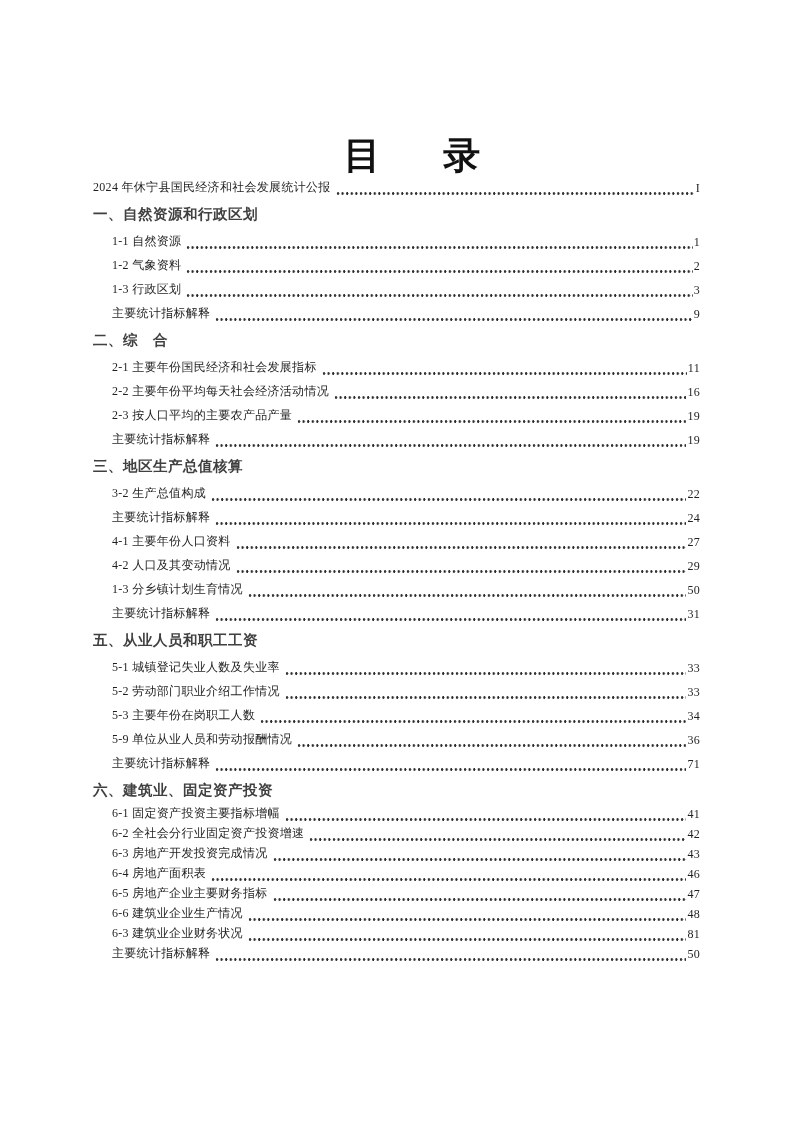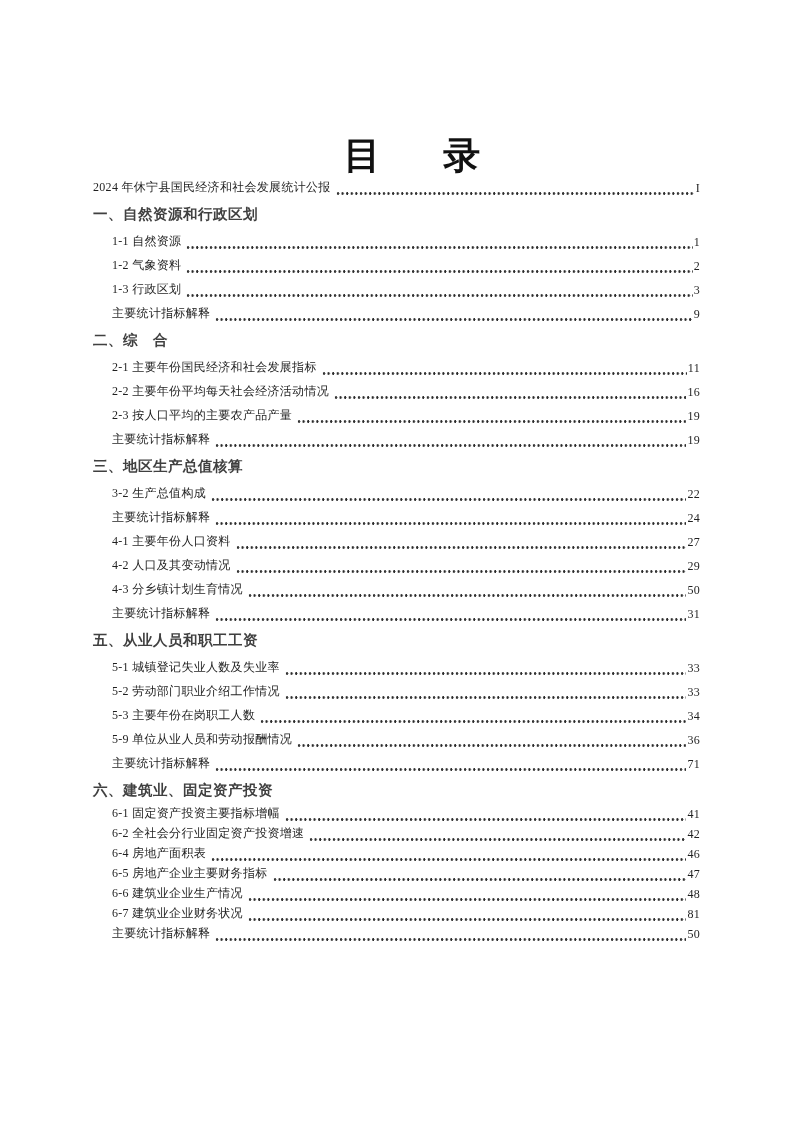--- a/index.html
+++ b/index.html
@@ -158,21 +158,21 @@
             <span class="label">4-1 主要年份人口资料</span>
             <span class="dots"></span>
             <span class="pnum">27</span>
           </div>
           <div class="row entry">
             <span class="label">4-2 人口及其变动情况</span>
             <span class="dots"></span>
             <span class="pnum">29</span>
           </div>
           <div class="row entry">
-            <span class="label">4-3 分乡镇计划生育情况</span>
+            <span class="label">1-3 分乡镇计划生育情况</span>
             <span class="dots"></span>
             <span class="pnum">50</span>
           </div>
           <div class="row entry">
             <span class="label">主要统计指标解释</span>
             <span class="dots"></span>
             <span class="pnum">31</span>
           </div>
         </div>
         <div class="sec">
@@ -209,36 +209,41 @@
             <span class="label">6-1 固定资产投资主要指标增幅</span>
             <span class="dots"></span>
             <span class="pnum">41</span>
           </div>
           <div class="row entry">
             <span class="label">6-2 全社会分行业固定资产投资增速</span>
             <span class="dots"></span>
             <span class="pnum">42</span>
           </div>
           <div class="row entry">
+            <span class="label">6-3 房地产开发投资完成情况</span>
+            <span class="dots"></span>
+            <span class="pnum">43</span>
+          </div>
+          <div class="row entry">
             <span class="label">6-4 房地产面积表</span>
             <span class="dots"></span>
             <span class="pnum">46</span>
           </div>
           <div class="row entry">
             <span class="label">6-5 房地产企业主要财务指标</span>
             <span class="dots"></span>
             <span class="pnum">47</span>
           </div>
           <div class="row entry">
             <span class="label">6-6 建筑业企业生产情况</span>
             <span class="dots"></span>
             <span class="pnum">48</span>
           </div>
           <div class="row entry">
-            <span class="label">6-7 建筑业企业财务状况</span>
+            <span class="label">6-3 建筑业企业财务状况</span>
             <span class="dots"></span>
             <span class="pnum">81</span>
           </div>
           <div class="row entry">
             <span class="label">主要统计指标解释</span>
             <span class="dots"></span>
             <span class="pnum">50</span>
           </div>
         </div>
       </div>

